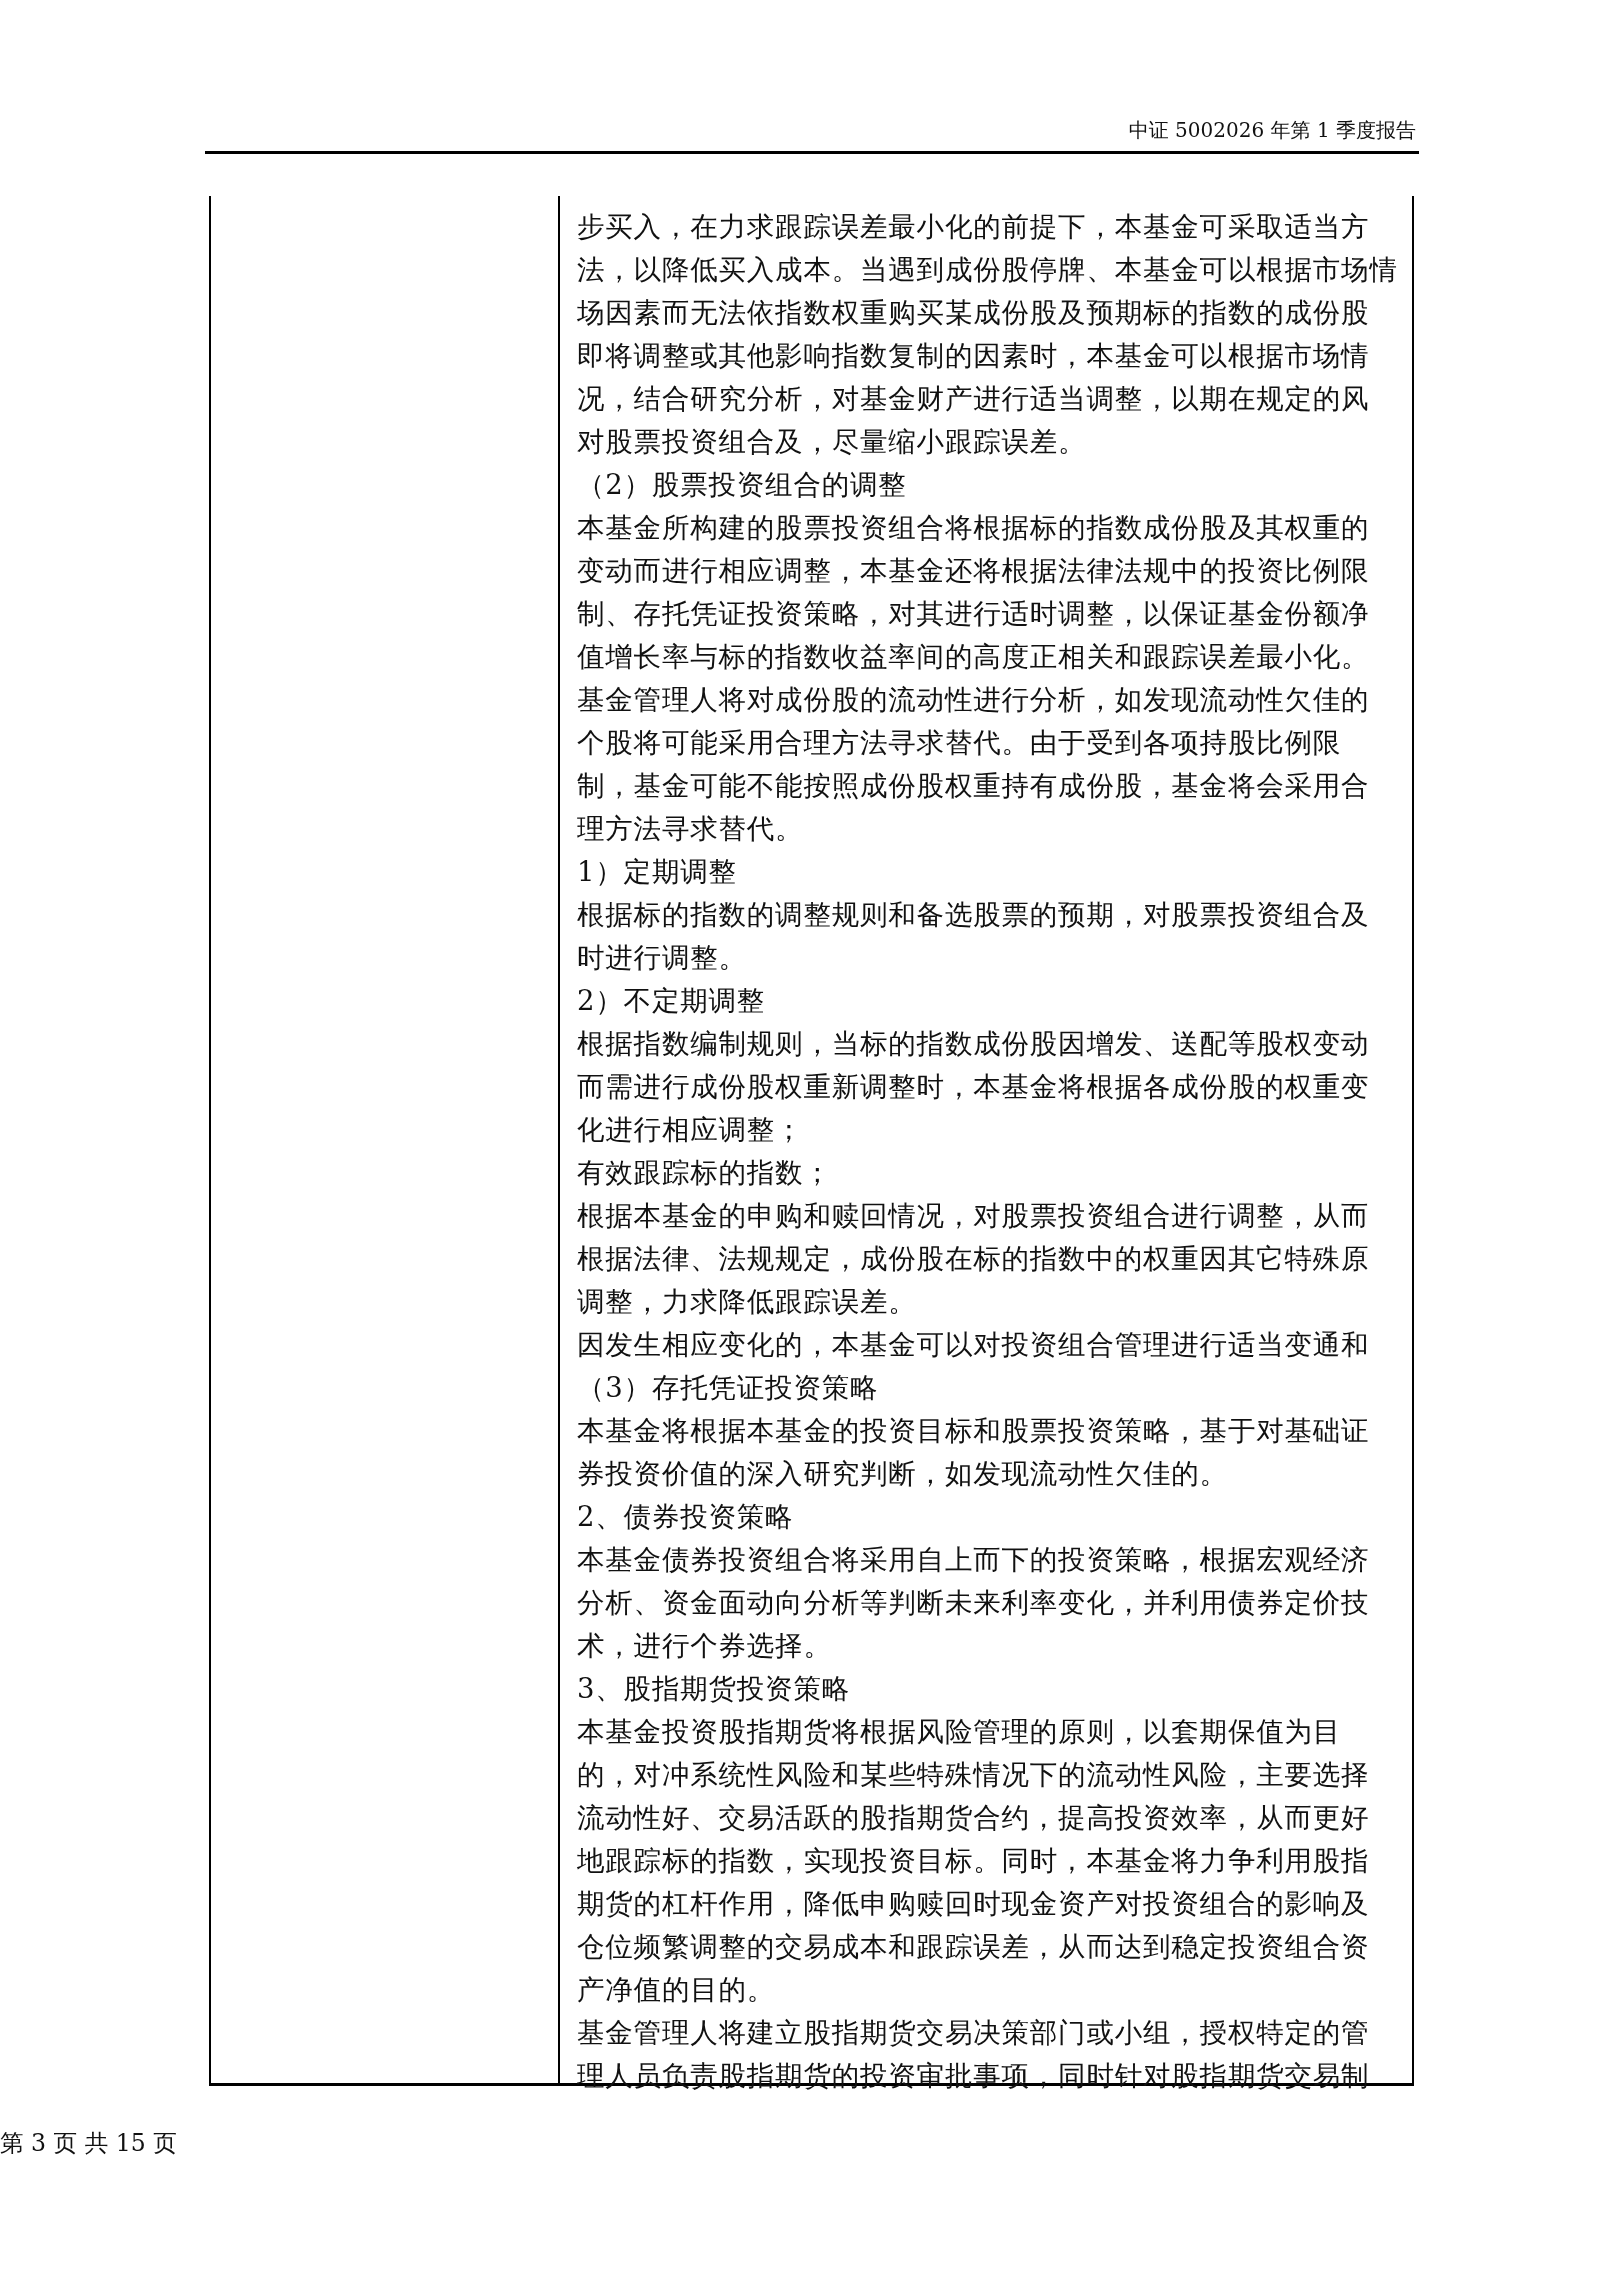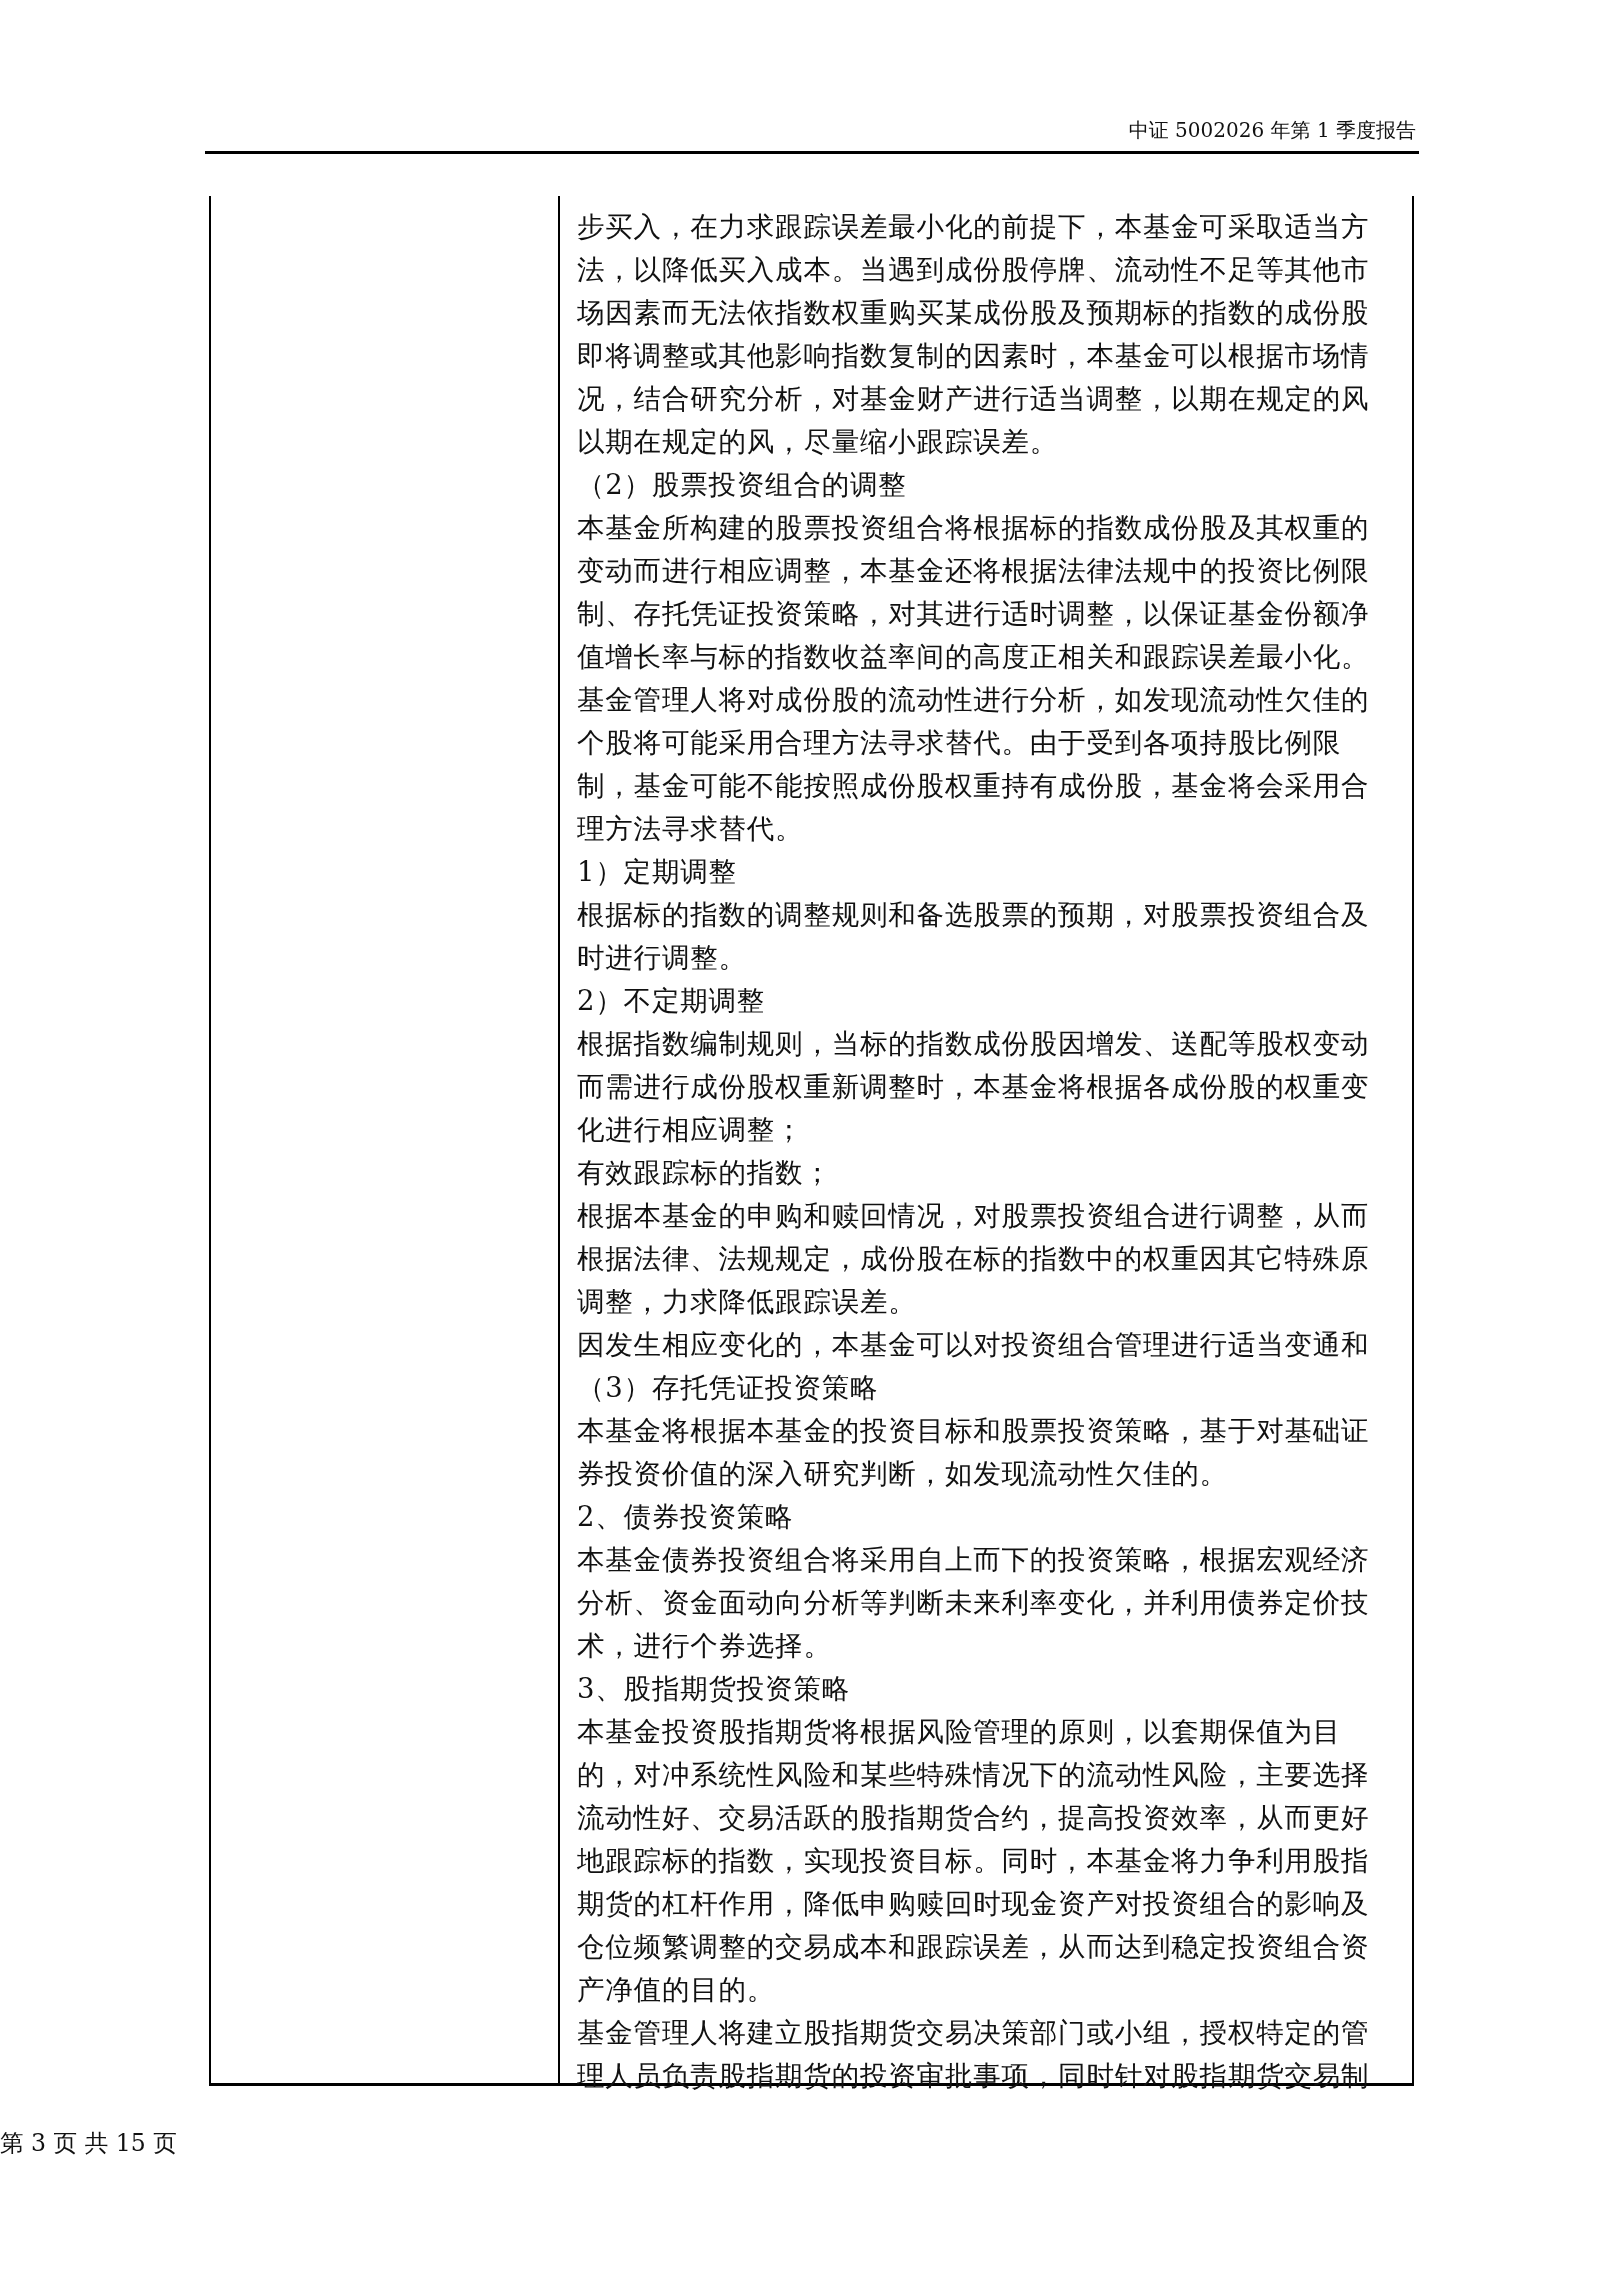--- a/index.html
+++ b/index.html
@@ -90,25 +90,25 @@
 <body>
 
 <div class="header-title">中证 5002026 年第 1 季度报告</div>
 <div class="header-rule"></div>
 
 <div class="table">
   <div class="col-left"></div>
   <div class="col-divider"></div>
   <div class="col-right">
     <span class="line">步买入，在力求跟踪误差最小化的前提下，本基金可采取适当方</span>
-    <span class="line">法，以降低买入成本。当遇到成份股停牌、流动性不足等其他市</span>
+    <span class="line">法，以降低买入成本。当遇到成份股停牌、本基金可以根据市场情</span>
     <span class="line">场因素而无法依指数权重购买某成份股及预期标的指数的成份股</span>
     <span class="line">即将调整或其他影响指数复制的因素时，本基金可以根据市场情</span>
     <span class="line">况，结合研究分析，对基金财产进行适当调整，以期在规定的风</span>
-    <span class="line">以期在规定的风，尽量缩小跟踪误差。</span>
+    <span class="line">对股票投资组合及，尽量缩小跟踪误差。</span>
     <span class="line">（2）股票投资组合的调整</span>
     <span class="line">本基金所构建的股票投资组合将根据标的指数成份股及其权重的</span>
     <span class="line">变动而进行相应调整，本基金还将根据法律法规中的投资比例限</span>
     <span class="line">制、存托凭证投资策略，对其进行适时调整，以保证基金份额净</span>
     <span class="line">值增长率与标的指数收益率间的高度正相关和跟踪误差最小化。</span>
     <span class="line">基金管理人将对成份股的流动性进行分析，如发现流动性欠佳的</span>
     <span class="line">个股将可能采用合理方法寻求替代。由于受到各项持股比例限</span>
     <span class="line">制，基金可能不能按照成份股权重持有成份股，基金将会采用合</span>
     <span class="line">理方法寻求替代。</span>
     <span class="line">1）定期调整</span>

